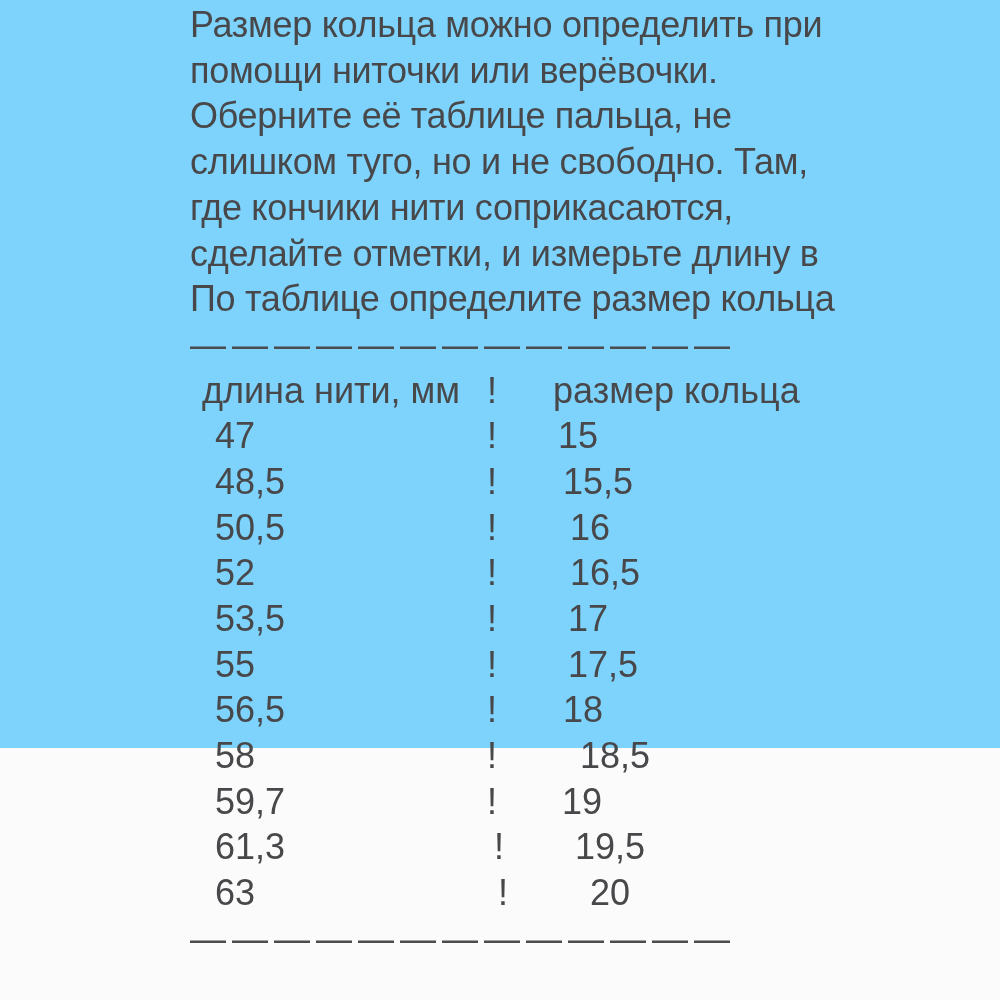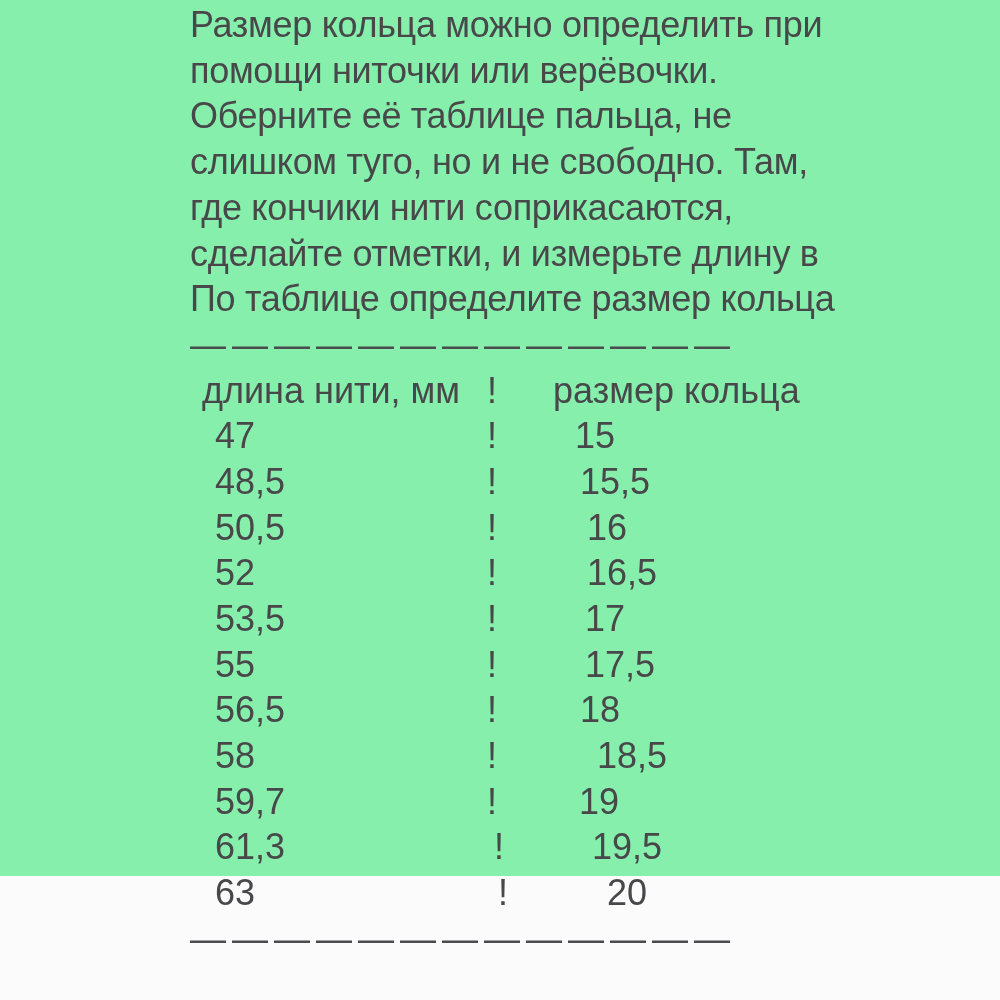--- a/index.html
+++ b/index.html
@@ -2,22 +2,22 @@
 <html><head>
 <meta charset="utf-8">
 <style>
   html, body { margin: 0; padding: 0; }
   body {
     width: 1000px; height: 1000px; overflow: hidden;
     background: #fbfbfc;
     font-family: "Liberation Sans", sans-serif;
   }
   .page {
-    position: relative; width: 1000px; height: 876px;
-    background: #86efac; color: #47474a;
+    position: relative; width: 1000px; height: 748px;
+    background: #7dd3fc; color: #47474a;
   }
   .content { position: absolute; left: 190px; top: 2px; width: 640px; }
 
   .tline {
     font-size: 36px; line-height: 45.7px;
     letter-spacing: -0.3px; white-space: nowrap; color: #48484b;
   }
 
   .divider {
     font-size: 36px; line-height: 45.7px; letter-spacing: 6px;
@@ -29,21 +29,21 @@
     font-size: 36px; line-height: 45.7px; color: #48484b;
   }
   .thead span, .trow span { position: absolute; top: 0; white-space: nowrap; }
 
   .h-len  { left: 0; margin-left: 12px; }
   .h-sep  { left: 297px; }
   .h-size { left: 363px; }
 
   .r-len  { left: 25px; }
   .r-sep  { left: 297px; }
-  .r-size { left: 368px; margin-left: 17px; }
+  .r-size { left: 368px; }
 
   
   .tbody .trow:nth-child(2)  .r-size { left: 373px; }
   .tbody .trow:nth-child(3)  .r-size { left: 380px; }
   .tbody .trow:nth-child(4)  .r-size { left: 380px; }
   .tbody .trow:nth-child(5)  .r-size { left: 378px; }
   .tbody .trow:nth-child(6)  .r-size { left: 378px; }
   .tbody .trow:nth-child(7)  .r-size { left: 373px; }
   .tbody .trow:nth-child(8)  .r-size { left: 390px; }
   .tbody .trow:nth-child(9)  .r-size { left: 372px; }

